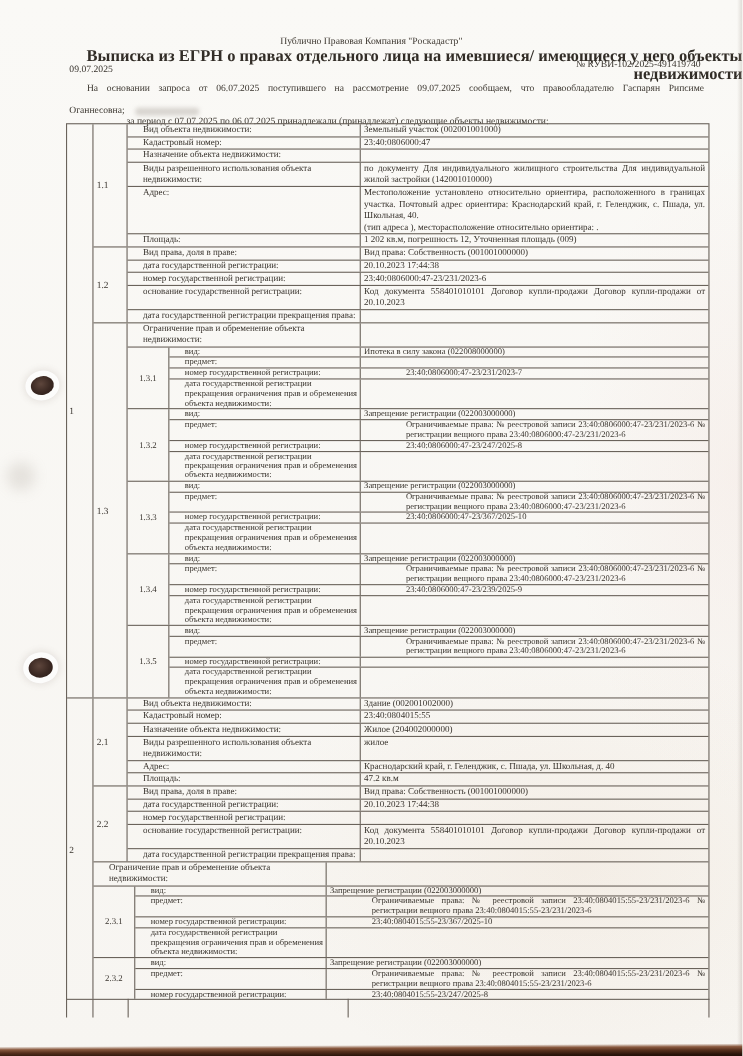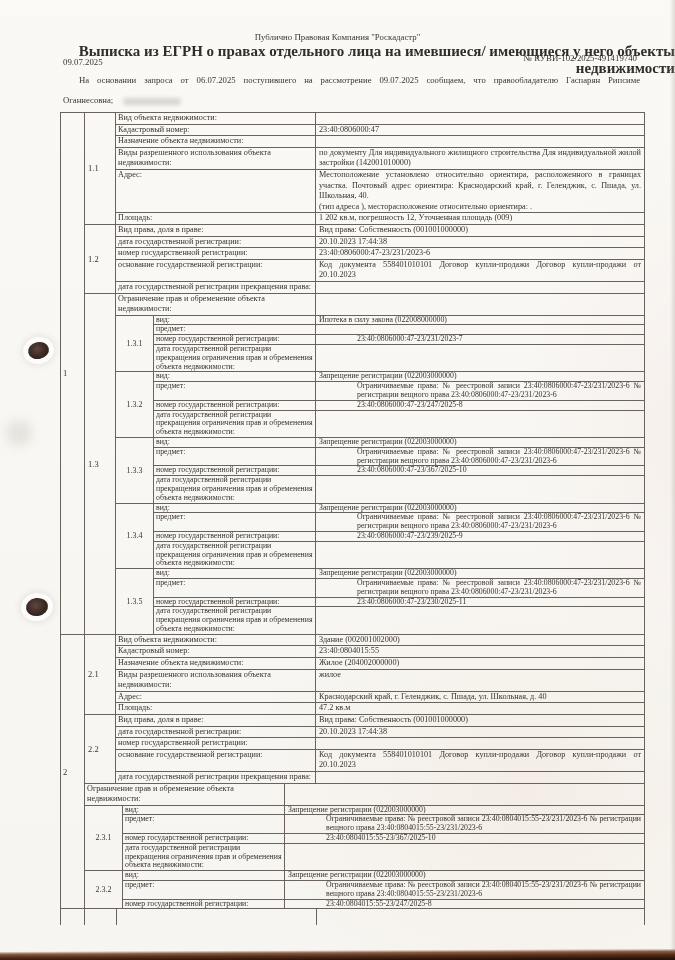--- a/index.html
+++ b/index.html
@@ -37,21 +37,21 @@
         padding-left:2px;font-size:8.5px;}
   .obj-body{flex:1;min-width:0;}
   .sec{display:flex;}
   .sec + .sec{border-top:1px solid #6a635b;}
   .colB{width:31px;flex:0 0 31px;border-right:1px solid #6a635b;display:flex;align-items:center;
         padding-left:3px;font-size:8.5px;}
   .sec-body{flex:1;min-width:0;}
   .sec-body > * + *{border-top:1px solid #6a635b;}
   .row{display:flex;align-items:stretch;}
   .lbl{width:200px;flex:0 0 200px;border-right:1px solid #6a635b;padding:0 2px;
-       font-size:8.2px;line-height:10.6px;min-height:10.6px;}
+       font-size:8.2px;line-height:10.6px;min-height:10.6px;margin-left:12px;}
   .val{flex:1;min-width:0;padding:0 3px;font-size:8.2px;line-height:10.6px;white-space:pre-wrap;}
   .sub{display:flex;}
   .colC{width:38px;flex:0 0 38px;border-right:1px solid #6a635b;display:flex;align-items:center;
         justify-content:center;font-size:8px;}
   .sub-body{flex:1;min-width:0;}
   .sub-body > * + *{border-top:1px solid #6a635b;gap:38px;}
   .sub .lbl{width:162px;flex:0 0 162px;font-size:7.8px;line-height:8.8px;min-height:8.8px;padding:0 2px;}
   .sub .val{font-size:7.8px;line-height:8.8px;}
   .just{text-align:justify;}
   
@@ -76,31 +76,33 @@
 <div class="page">
 
   <div class="company">Публично Правовая Компания "Роскадастр"</div>
   <div class="doc-title">Выписка из ЕГРН о правах отдельного лица на имевшиеся/ имеющиеся у него объекты недвижимости</div>
   <div class="doc-date">09.07.2025</div>
   <div class="doc-number">№ КУВИ-102/2025-491419740</div>
 
   <div class="intro">
     <div class="l1">На основании запроса от 06.07.2025 поступившего на рассмотрение 09.07.2025 сообщаем, что правообладателю Гаспарян Рипсиме</div>
     <div class="l2"><span>Оганнесовна;</span><span class="redact"></span></div>
+    <div class="l3">за период с 07.07.2025 по 06.07.2025 принадлежали (принадлежат) следующие объекты недвижимости:</div>
   </div>
 
   <div class="tbl" id="tbl">
       <div class="obj">
         <div class="colA">1</div>
         <div class="obj-body">
           <div class="sec">
             <div class="colB">1.1</div>
             <div class="sec-body">
               <div class="row">
                 <div class="lbl">Вид объекта недвижимости:</div>
+                <div class="val">Земельный участок (002001001000)</div>
               </div>
               <div class="row">
                 <div class="lbl">Кадастровый номер:</div>
                 <div class="val">23:40:0806000:47</div>
               </div>
               <div class="row">
                 <div class="lbl">Назначение объекта недвижимости:</div>
                 <div class="val"></div>
               </div>
               <div class="row">
@@ -240,21 +242,20 @@
                   <div class="row">
                     <div class="lbl">вид:</div>
                     <div class="val">Запрещение регистрации (022003000000)</div>
                   </div>
                   <div class="row">
                     <div class="lbl">предмет:</div>
                     <div class="val just">Ограничиваемые права: № реестровой записи 23:40:0806000:47-23/231/2023-6 № регистрации вещного права 23:40:0806000:47-23/231/2023-6</div>
                   </div>
                   <div class="row">
                     <div class="lbl">номер государственной регистрации:</div>
-                    <div class="val">23:40:0806000:47-23/230/2025-11</div>
                   </div>
                   <div class="row">
                     <div class="lbl">дата государственной регистрации прекращения ограничения прав и обременения объекта недвижимости:</div>
                     <div class="val"></div>
                   </div>
                 </div>
               </div>
             </div>
           </div>
         </div>

